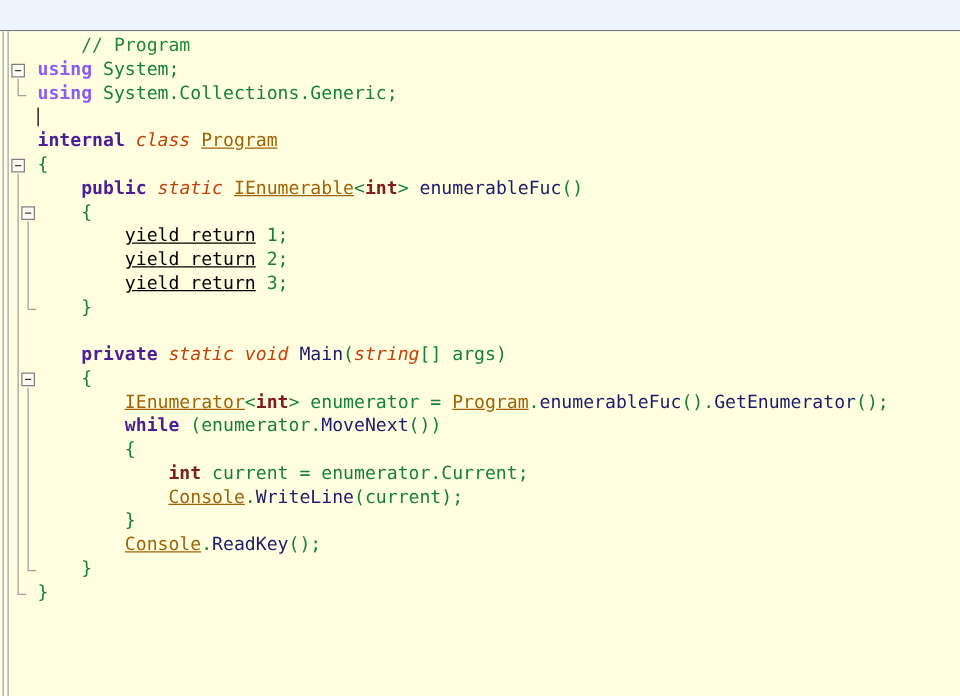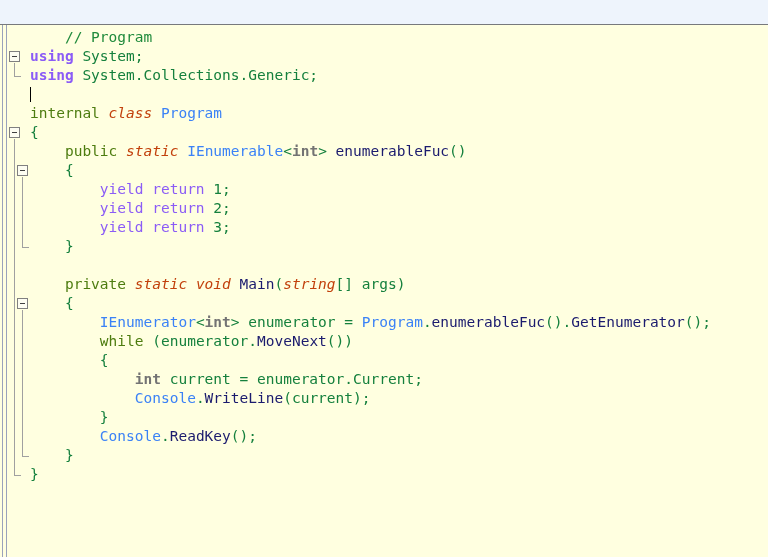--- a/index.html
+++ b/index.html
@@ -111,28 +111,28 @@
     white-space: pre;
     color: #000000;
   }
   .line {
     height: 19px;
     white-space: pre;
   }
 
   
   .t-comment  { color: #1f8a3b; }
-  .t-kw       { color: #4d7c0f; font-weight: normal; }
+  .t-kw       { color: #4c1d95; font-weight: bold; }
   .t-kw-green { color: #8b5cf6; font-weight: bold; }
   .t-type     { color: #c2410c; font-style: italic; }
-  .t-class    { color: #3b82f6; }
+  .t-class    { color: #a16207; text-decoration: underline; }
   .t-method   { color: #1b1b6e; font-weight: normal; }
-  .t-flow     { color: #8b5cf6; }
+  .t-flow     { color: #000000; text-decoration: underline; }
   .t-plain    { color: #15803d; }
-  .t-prim     { color: #737373; font-weight: bold; }
+  .t-prim     { color: #7f1d1d; font-weight: bold; }
 
   
   .caret {
     display: inline-block;
     width: 1px;
     height: 15px;
     background: #000000;
     vertical-align: -3px;
   }
 </style>

